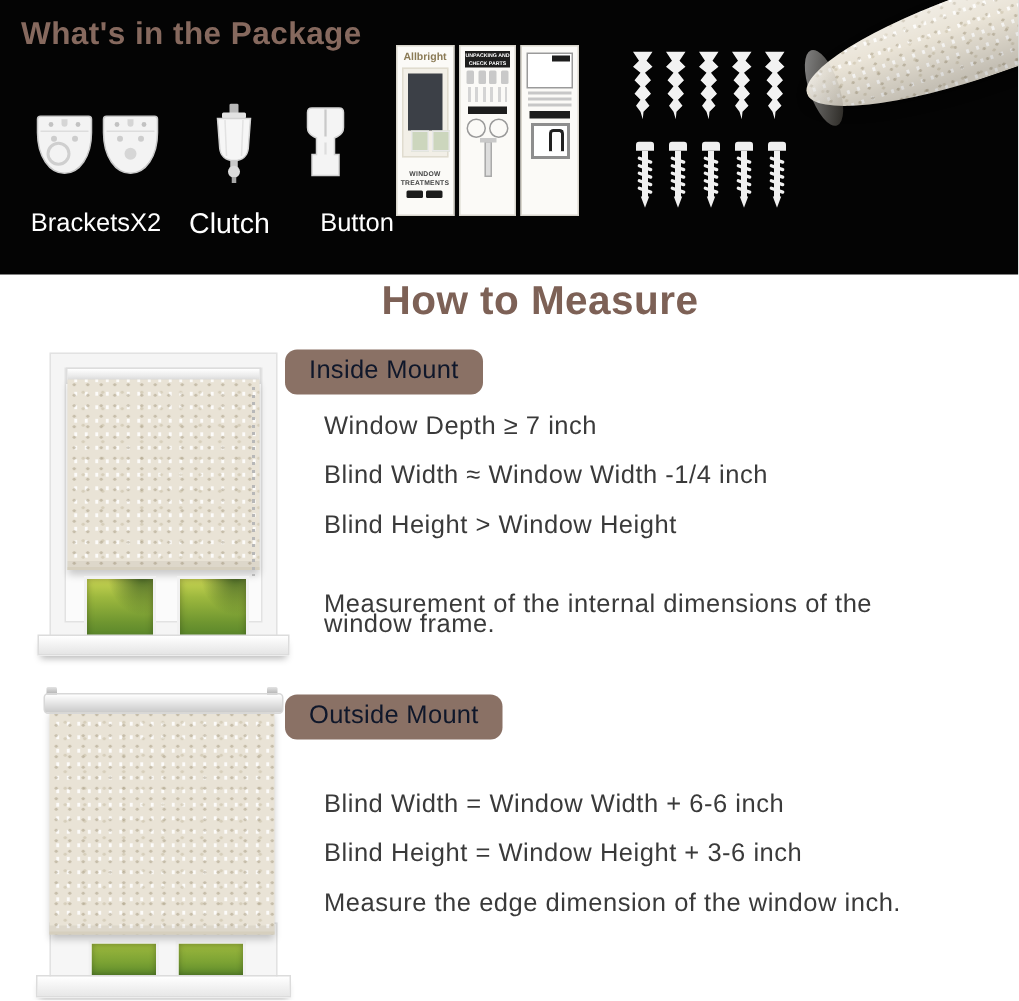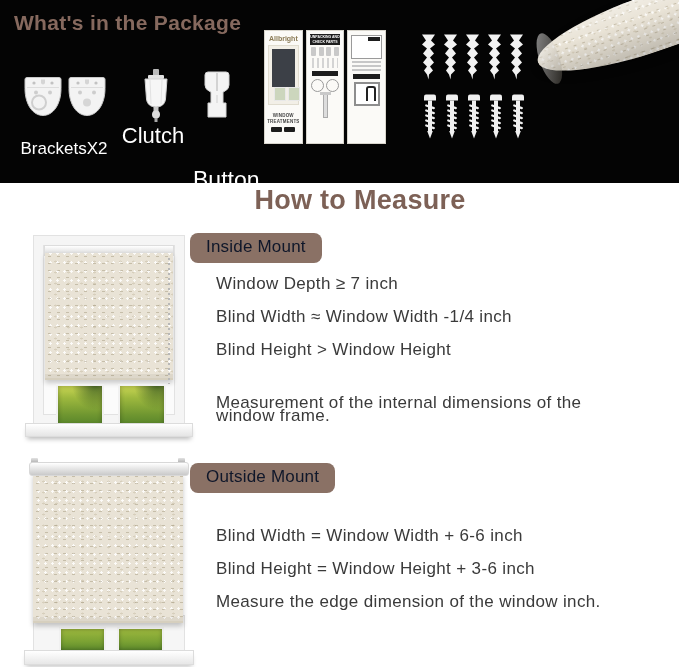--- a/index.html
+++ b/index.html
@@ -3,22 +3,22 @@
 <meta charset="utf-8">
 <style>
   html,body{margin:0;padding:0;background:#fff;}
   .canvas{position:relative;width:679px;height:667px;background:#ffffff;overflow:hidden;
           font-family:"Liberation Sans",sans-serif;}
   
   .package{position:absolute;left:0;top:0;width:679px;height:183px;background:#040404;overflow:hidden;}
   .pkg-title{position:absolute;left:14px;top:11px;font-size:21px;font-weight:600;color:#86695e;letter-spacing:.3px;}
   .pkg-label{position:absolute;color:#ffffff;font-weight:400;text-align:center;}
   .lbl-brackets{left:6px;width:116px;top:139px;font-size:17px;}
-  .lbl-clutch{left:121px;width:64px;top:123px;font-size:22px;}
-  .lbl-button{left:193px;width:64px;top:139px;font-size:23px;margin-top:28px;}
+  .lbl-clutch{left:121px;width:64px;top:139px;font-size:19px;}
+  .lbl-button{left:206px;width:64px;top:139px;font-size:17px;}
   .lbl-install{left:274px;width:104px;top:143px;font-size:15px;line-height:16px;font-weight:500;}
   .lbl-screws{left:418px;width:108px;top:146px;font-size:18px;font-weight:500;margin-top:48px;}
   .lbl-blind{left:543px;width:118px;top:120px;font-size:17px;line-height:17px;font-weight:700;}
   .hardware{position:absolute;}
   .brackets-group{left:23px;top:75px;display:flex;gap:4px;}
   .clutch-wrap{left:139px;top:69px;}
   .button-wrap{left:202px;top:71px;}
   .anchors-row{left:420px;top:33px;display:flex;gap:5px;}
   .screws-row{left:424px;top:93px;display:flex;gap:10px;}
   

